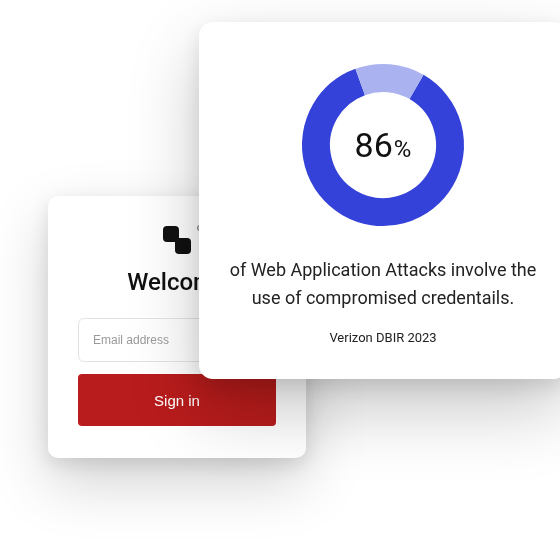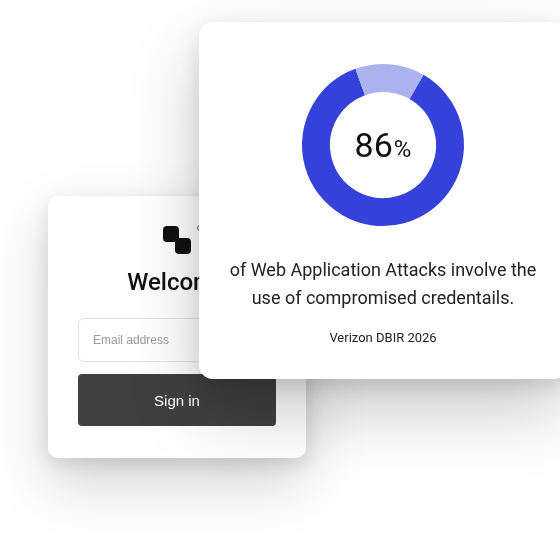--- a/index.html
+++ b/index.html
@@ -78,21 +78,21 @@
       transform: translateY(-50%);
       width: 18px;
       height: 18px;
       color: #bdbdbd;
       cursor: pointer;
     }
     .signin-btn {
       width: 100%;
       height: 52px;
       border: none;
-      background: #404040;
+      background: #b91c1c;
       color: #fff;
       font-size: 15px;
       font-weight: 500;
       border-radius: 4px;
       cursor: pointer;
     }
     .stat-card {
       position: absolute;
       left: 199px;
       top: 22px;
@@ -162,14 +162,14 @@
     <svg id="donut-svg" width="170" height="170" viewBox="0 0 170 170">
         <circle cx="85" cy="85" r="67" fill="none" stroke="#3442d9" stroke-width="28" stroke-dasharray="362.03713739968777 58.936278181344505" stroke-dashoffset="0" transform="rotate(-60 85 85)"></circle>
         <circle cx="85" cy="85" r="67" fill="none" stroke="#aab3ef" stroke-width="28" stroke-dasharray="58.93627818134453 362.03713739968777" stroke-dashoffset="-362.03713739968777" transform="rotate(-60 85 85)"></circle>
       </svg>
     <div class="donut-label">
       <span>86</span>
         <span class="pct">%</span>
     </div>
   </div>
   <p class="stat-desc">of Web Application Attacks involve the use of compromised credentails.</p>
-  <p class="stat-source">Verizon DBIR 2026</p>
+  <p class="stat-source">Verizon DBIR 2023</p>
 </div>
 
 </body></html>

